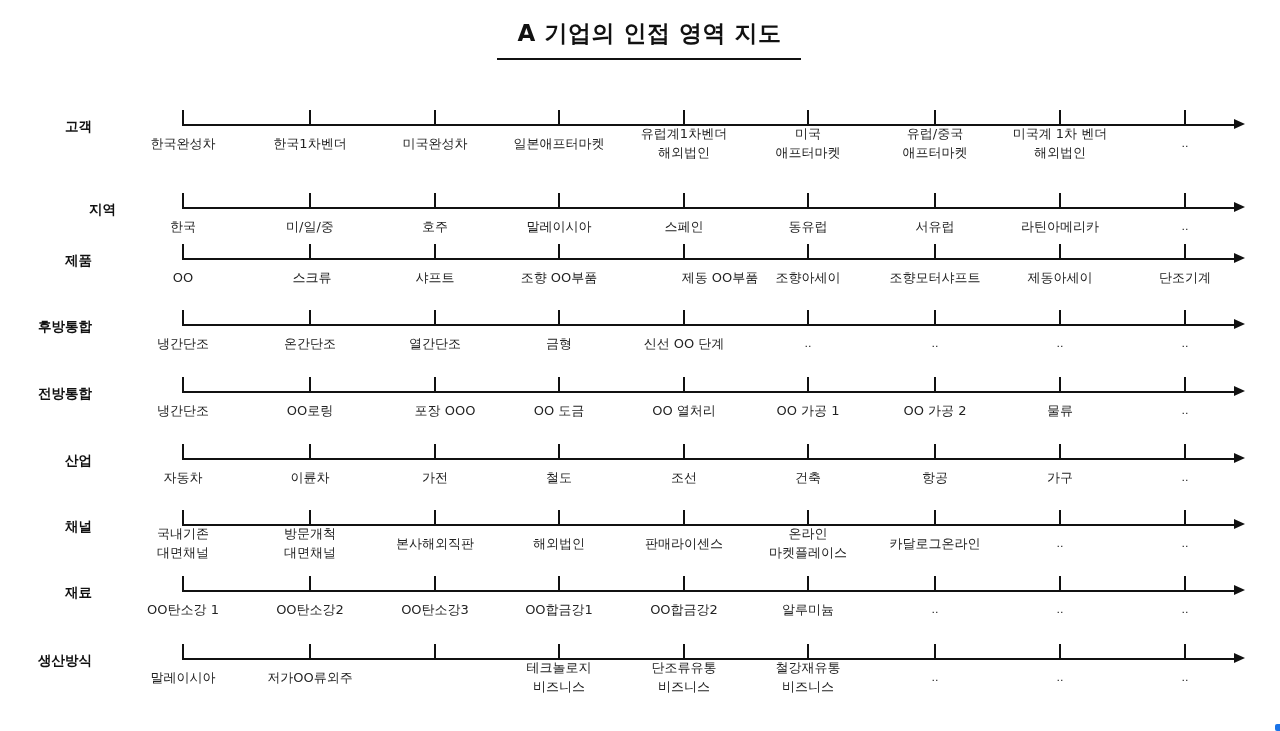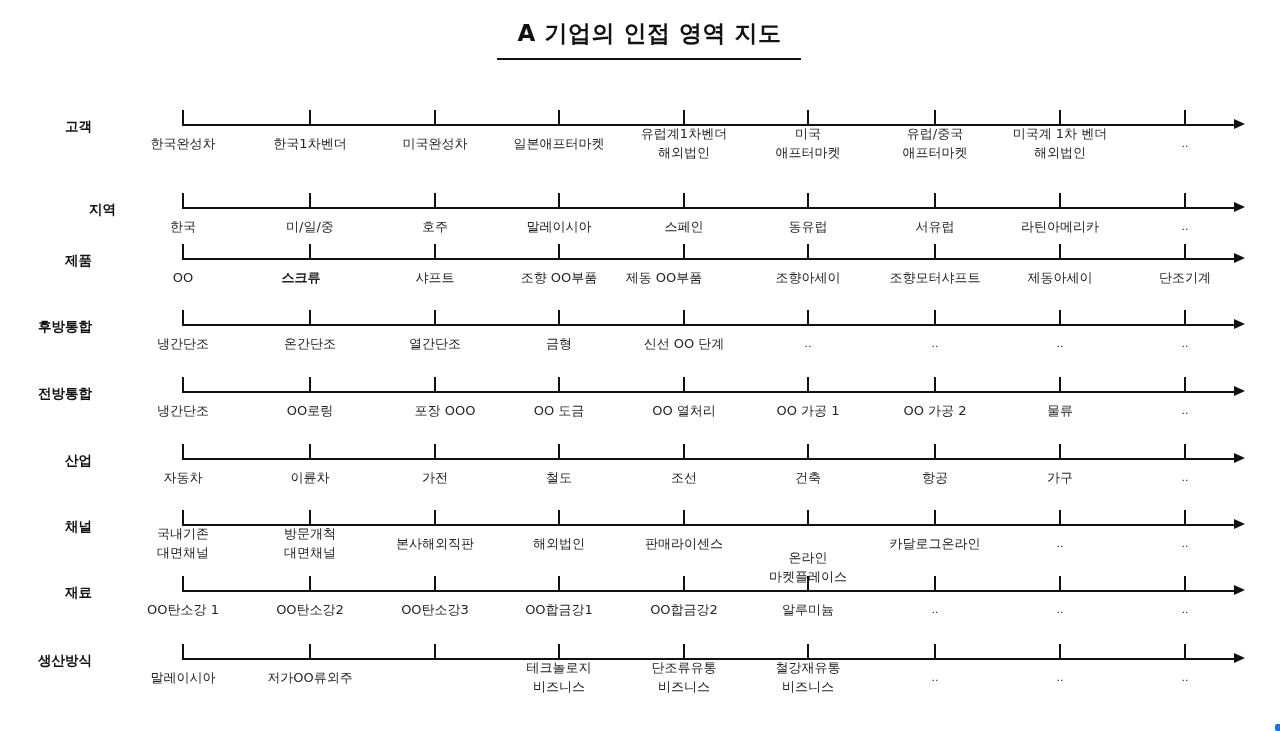--- a/index.html
+++ b/index.html
@@ -102,27 +102,27 @@
       <div class="tick" style="left: 1184px;"></div>
       <div class="item dots" style="left: 1185px;">..</div>
     </div>
     <div class="row" style="top: 258px;">
       <div class="row-label">제품</div>
       <div class="axis"></div>
       <div class="arrow"></div>
       <div class="tick" style="left: 182px;"></div>
       <div class="item" style="left: 183px;">OO</div>
       <div class="tick" style="left: 309px;"></div>
-      <div class="item" style="left: 301px; font-weight: bold;">스크류</div>
+      <div class="item" style="left: 312px;">스크류</div>
       <div class="tick" style="left: 434px;"></div>
       <div class="item" style="left: 435px;">샤프트</div>
       <div class="tick" style="left: 558px;"></div>
       <div class="item" style="left: 559px;">조향 OO부품</div>
       <div class="tick" style="left: 683px;"></div>
-      <div class="item" style="left: 664px; text-align: center;">제동 OO부품</div>
+      <div class="item" style="left: 720px; text-align: center;">제동 OO부품</div>
       <div class="tick" style="left: 807px;"></div>
       <div class="item" style="left: 808px;">조향아세이</div>
       <div class="tick" style="left: 934px;"></div>
       <div class="item" style="left: 935px;">조향모터샤프트</div>
       <div class="tick" style="left: 1059px;"></div>
       <div class="item" style="left: 1060px;">제동아세이</div>
       <div class="tick" style="left: 1184px;"></div>
       <div class="item" style="left: 1185px;">단조기계</div>
     </div>
     <div class="row" style="top: 324px;">
@@ -204,21 +204,21 @@
       <div class="tick" style="left: 309px;"></div>
       <div class="item two" style="left: 310px;">방문개척
 대면채널</div>
       <div class="tick" style="left: 434px;"></div>
       <div class="item" style="left: 435px;">본사해외직판</div>
       <div class="tick" style="left: 558px;"></div>
       <div class="item" style="left: 559px;">해외법인</div>
       <div class="tick" style="left: 683px;"></div>
       <div class="item" style="left: 684px;">판매라이센스</div>
       <div class="tick" style="left: 807px;"></div>
-      <div class="item two" style="left: 808px; margin-top: 24px;">온라인
+      <div class="item two" style="left: 808px;">온라인
 마켓플레이스</div>
       <div class="tick" style="left: 934px;"></div>
       <div class="item" style="left: 935px;">카달로그온라인</div>
       <div class="tick" style="left: 1059px;"></div>
       <div class="item dots" style="left: 1060px;">..</div>
       <div class="tick" style="left: 1184px;"></div>
       <div class="item dots" style="left: 1185px;">..</div>
     </div>
     <div class="row" style="top: 590px;">
       <div class="row-label">재료</div>

